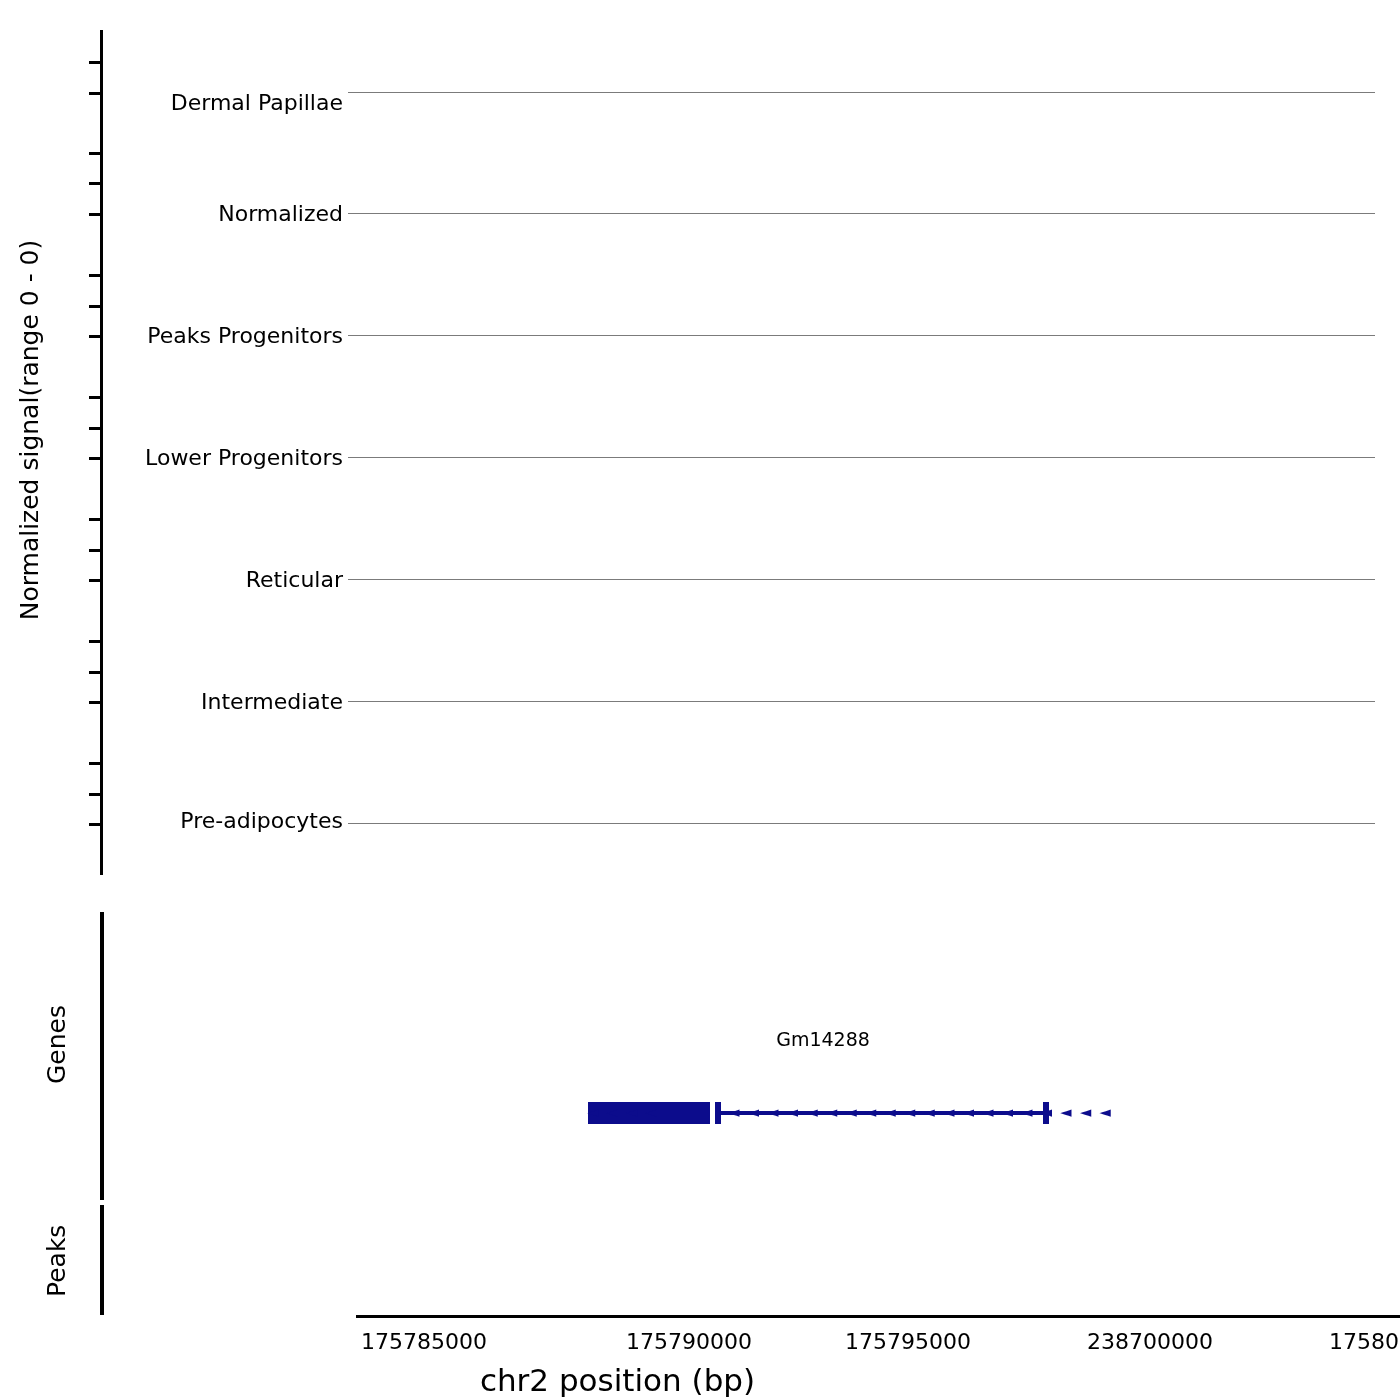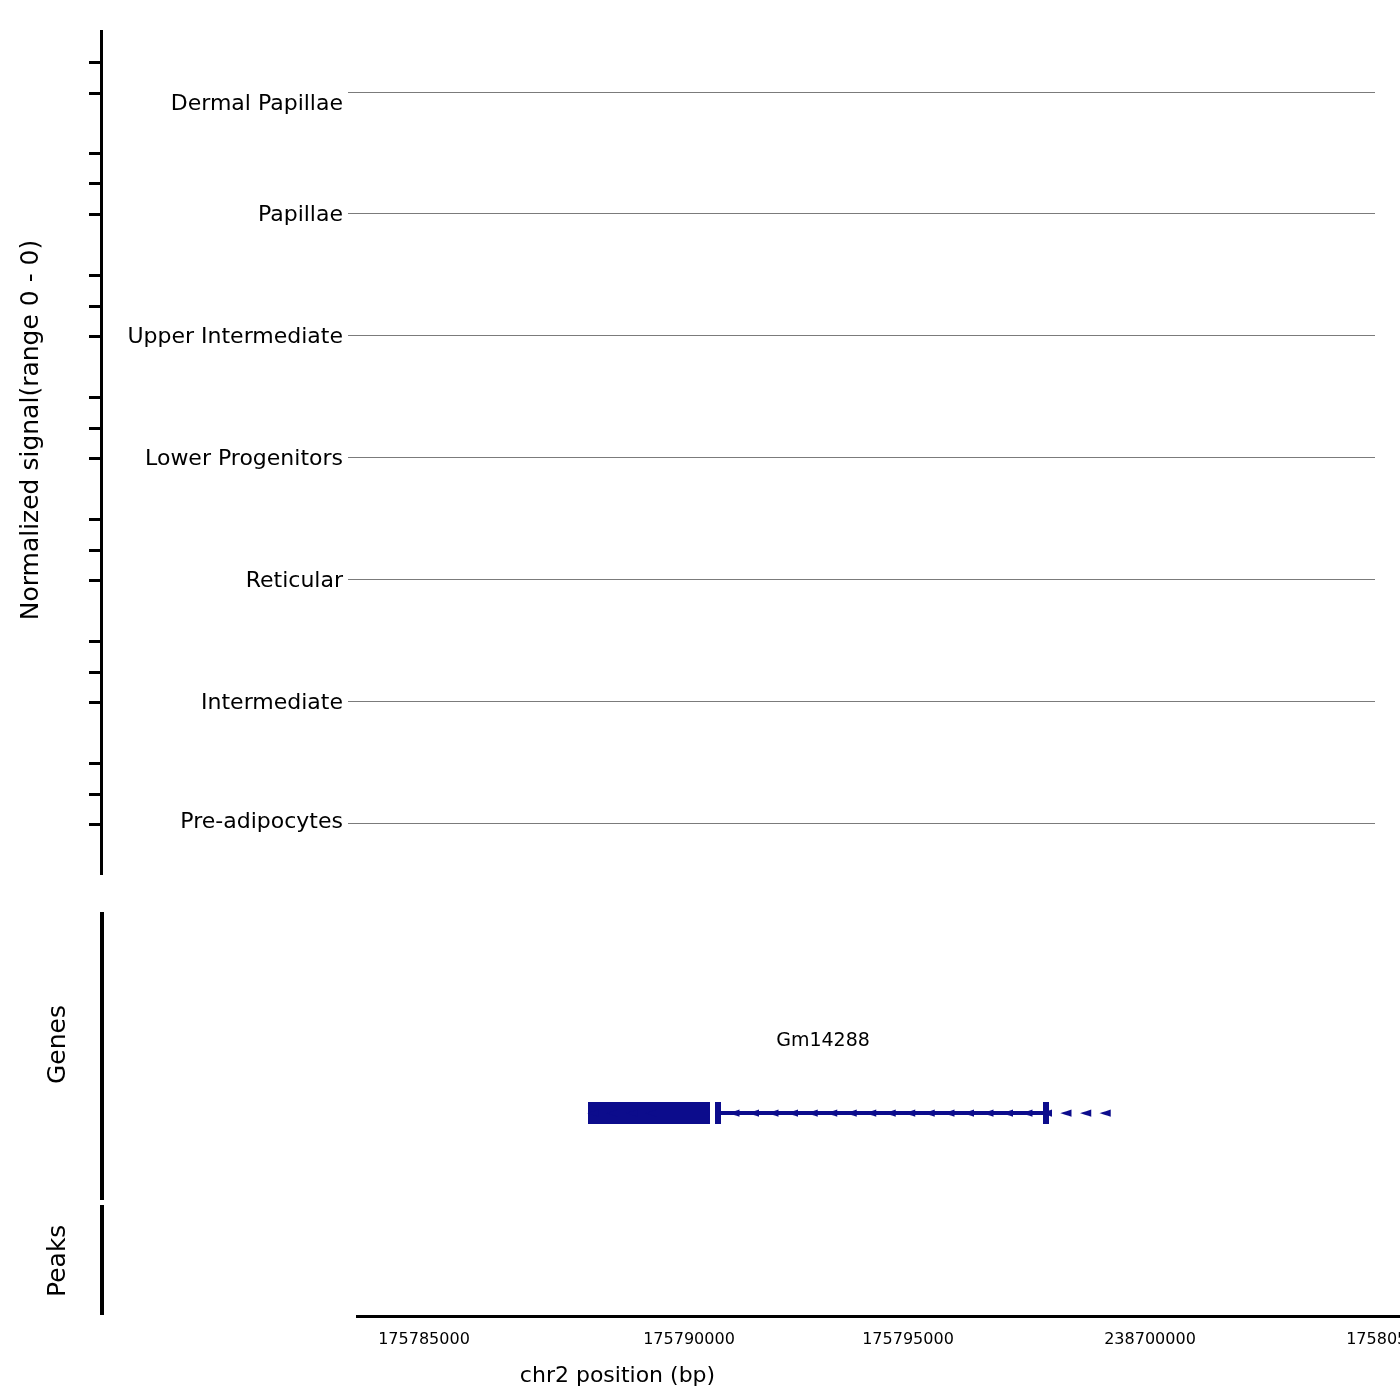--- a/index.html
+++ b/index.html
@@ -146,31 +146,31 @@
     position: absolute;
     left: 0;
     top: 0;
     width: 1222px;
     height: 3px;
     background: #000000;
   }
   .xtick-label {
     position: absolute;
     top: 14px;
-    font-size: 16px;
+    font-size: 22px;
     transform: translateX(-50%);
     white-space: nowrap;
   }
   .xlabel {
     position: absolute;
     left: 0;
     top: 1362px;
     width: 1235px;
     text-align: center;
-    font-size: 22px;
+    font-size: 31px;
   }
 </style>
 </head>
 <body>
 
 <div id="root">
 
   <div class="ylabel"><span>Normalized signal</span><br><span>(range 0 - 0)</span></div>
 
   <div class="panel-signal">
@@ -194,24 +194,24 @@
     <div class="tick" style="top:641px;"></div>
     <div class="tick" style="top:671px;"></div>
     <div class="tick" style="top:732px;"></div>
     <div class="tick" style="top:763px;"></div>
     <div class="tick" style="top:793px;"></div>
 
     <div class="track-line" style="top:62px;"></div>
     <div class="track-label" style="top:72px;">Dermal Papillae</div>
 
     <div class="track-line" style="top:183px;"></div>
-    <div class="track-label" style="top:183px;">Papillae</div>
+    <div class="track-label" style="top:183px;">Normalized</div>
 
     <div class="track-line" style="top:305px;"></div>
-    <div class="track-label" style="top:305px;">Upper Intermediate</div>
+    <div class="track-label" style="top:305px;">Peaks Progenitors</div>
 
     <div class="track-line" style="top:427px;"></div>
     <div class="track-label" style="top:427px;">Lower Progenitors</div>
 
     <div class="track-line" style="top:549px;"></div>
     <div class="track-label" style="top:549px;">Reticular</div>
 
     <div class="track-line" style="top:671px;"></div>
     <div class="track-label" style="top:671px;">Intermediate</div>
 

